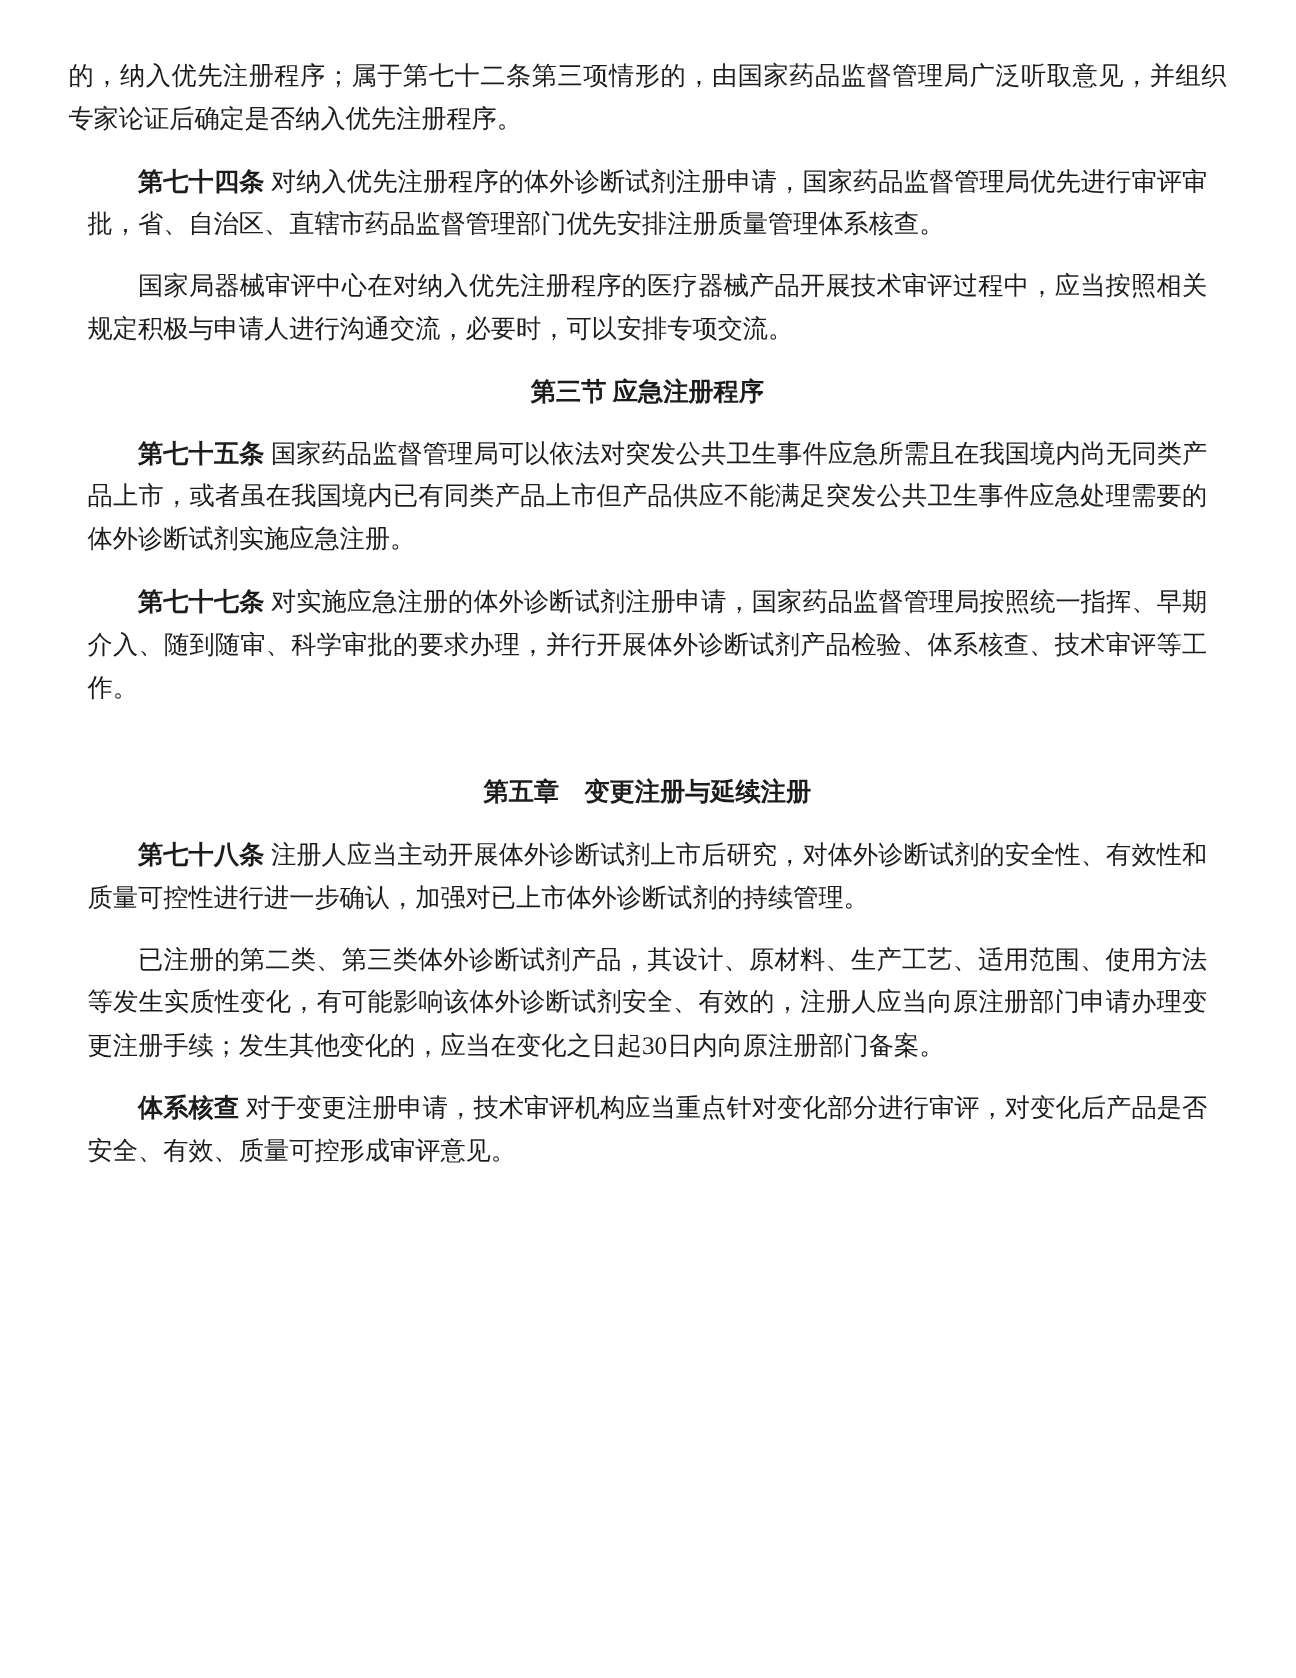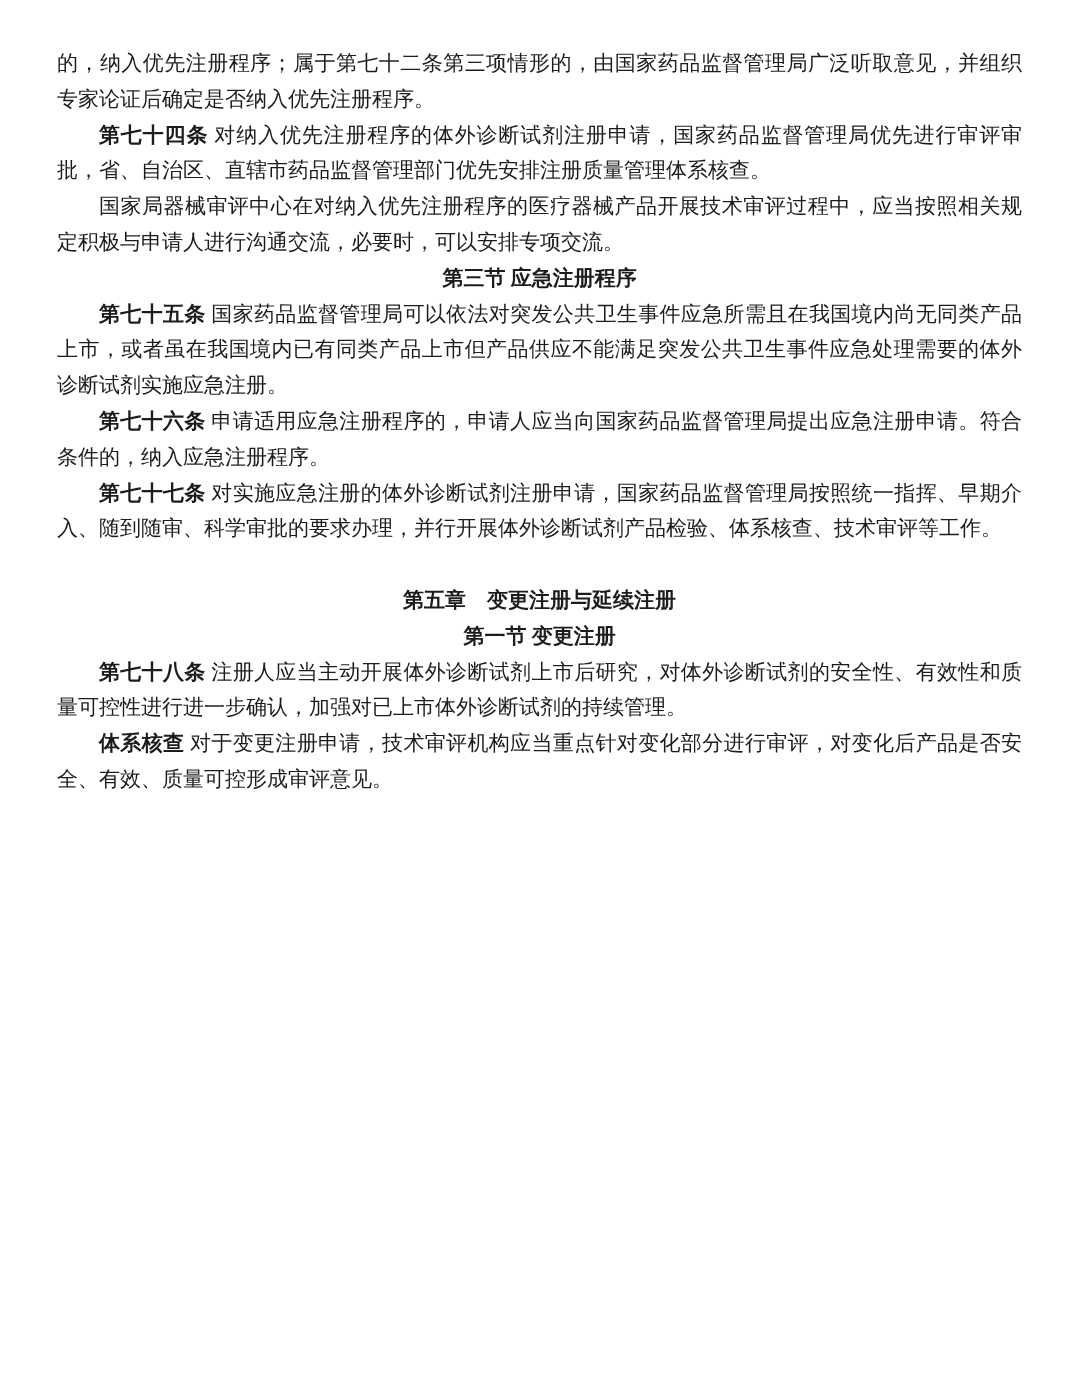--- a/index.html
+++ b/index.html
@@ -15,21 +15,21 @@
     background: #ffffff;
     padding: 46px 58px 0 57px;
     overflow: hidden;
     font-family: "Liberation Serif", "DejaVu Serif", serif;
     font-size: 21px;
     line-height: 35.8px;
     color: #1c1c1c;
   }
   .doc-content { width: 100%; }
   .para {
-    margin: 0;
+    margin: 16px;
     text-align: justify;
     text-indent: 2em;
     word-break: break-all;
   }
   .para-noindent {
     margin: 0;
     text-align: justify;
     text-indent: 0;
     word-break: break-all;
   }
@@ -46,21 +46,20 @@
 </head>
 <body>
 
 <div class="page">
   <div class="doc-content" id="doc-content">
       <div class="para-noindent">的，纳入优先注册程序；属于第七十二条第三项情形的，由国家药品监督管理局广泛听取意见，并组织专家论证后确定是否纳入优先注册程序。</div>
       <div class="para"><b class="article-num">第七十四条</b> 对纳入优先注册程序的体外诊断试剂注册申请，国家药品监督管理局优先进行审评审批，省、自治区、直辖市药品监督管理部门优先安排注册质量管理体系核查。</div>
       <div class="para">国家局器械审评中心在对纳入优先注册程序的医疗器械产品开展技术审评过程中，应当按照相关规定积极与申请人进行沟通交流，必要时，可以安排专项交流。</div>
       <div class="section-heading">第三节 应急注册程序</div>
       <div class="para"><b class="article-num">第七十五条</b> 国家药品监督管理局可以依法对突发公共卫生事件应急所需且在我国境内尚无同类产品上市，或者虽在我国境内已有同类产品上市但产品供应不能满足突发公共卫生事件应急处理需要的体外诊断试剂实施应急注册。</div>
-      <div class="para"><b class="article-num">第七十六条</b> 申请适用应急注册程序的，申请人应当向国家药品监督管理局提出应急注册申请。符合条件的，纳入应急注册程序。</div>
       <div class="para"><b class="article-num">第七十七条</b> 对实施应急注册的体外诊断试剂注册申请，国家药品监督管理局按照统一指挥、早期介入、随到随审、科学审批的要求办理，并行开展体外诊断试剂产品检验、体系核查、技术审评等工作。</div>
       <div class="spacer"></div>
       <div class="chapter-heading">第五章　变更注册与延续注册</div>
-      <div class="section-heading">第一节 变更注册</div>
       <div class="para"><b class="article-num">第七十八条</b> 注册人应当主动开展体外诊断试剂上市后研究，对体外诊断试剂的安全性、有效性和质量可控性进行进一步确认，加强对已上市体外诊断试剂的持续管理。</div>
+      <div class="para">已注册的第二类、第三类体外诊断试剂产品，其设计、原材料、生产工艺、适用范围、使用方法等发生实质性变化，有可能影响该体外诊断试剂安全、有效的，注册人应当向原注册部门申请办理变更注册手续；发生其他变化的，应当在变化之日起30日内向原注册部门备案。</div>
       <div class="para"><b class="article-num">体系核查</b> 对于变更注册申请，技术审评机构应当重点针对变化部分进行审评，对变化后产品是否安全、有效、质量可控形成审评意见。</div>
     </div>
 </div>
 
 </body></html>

